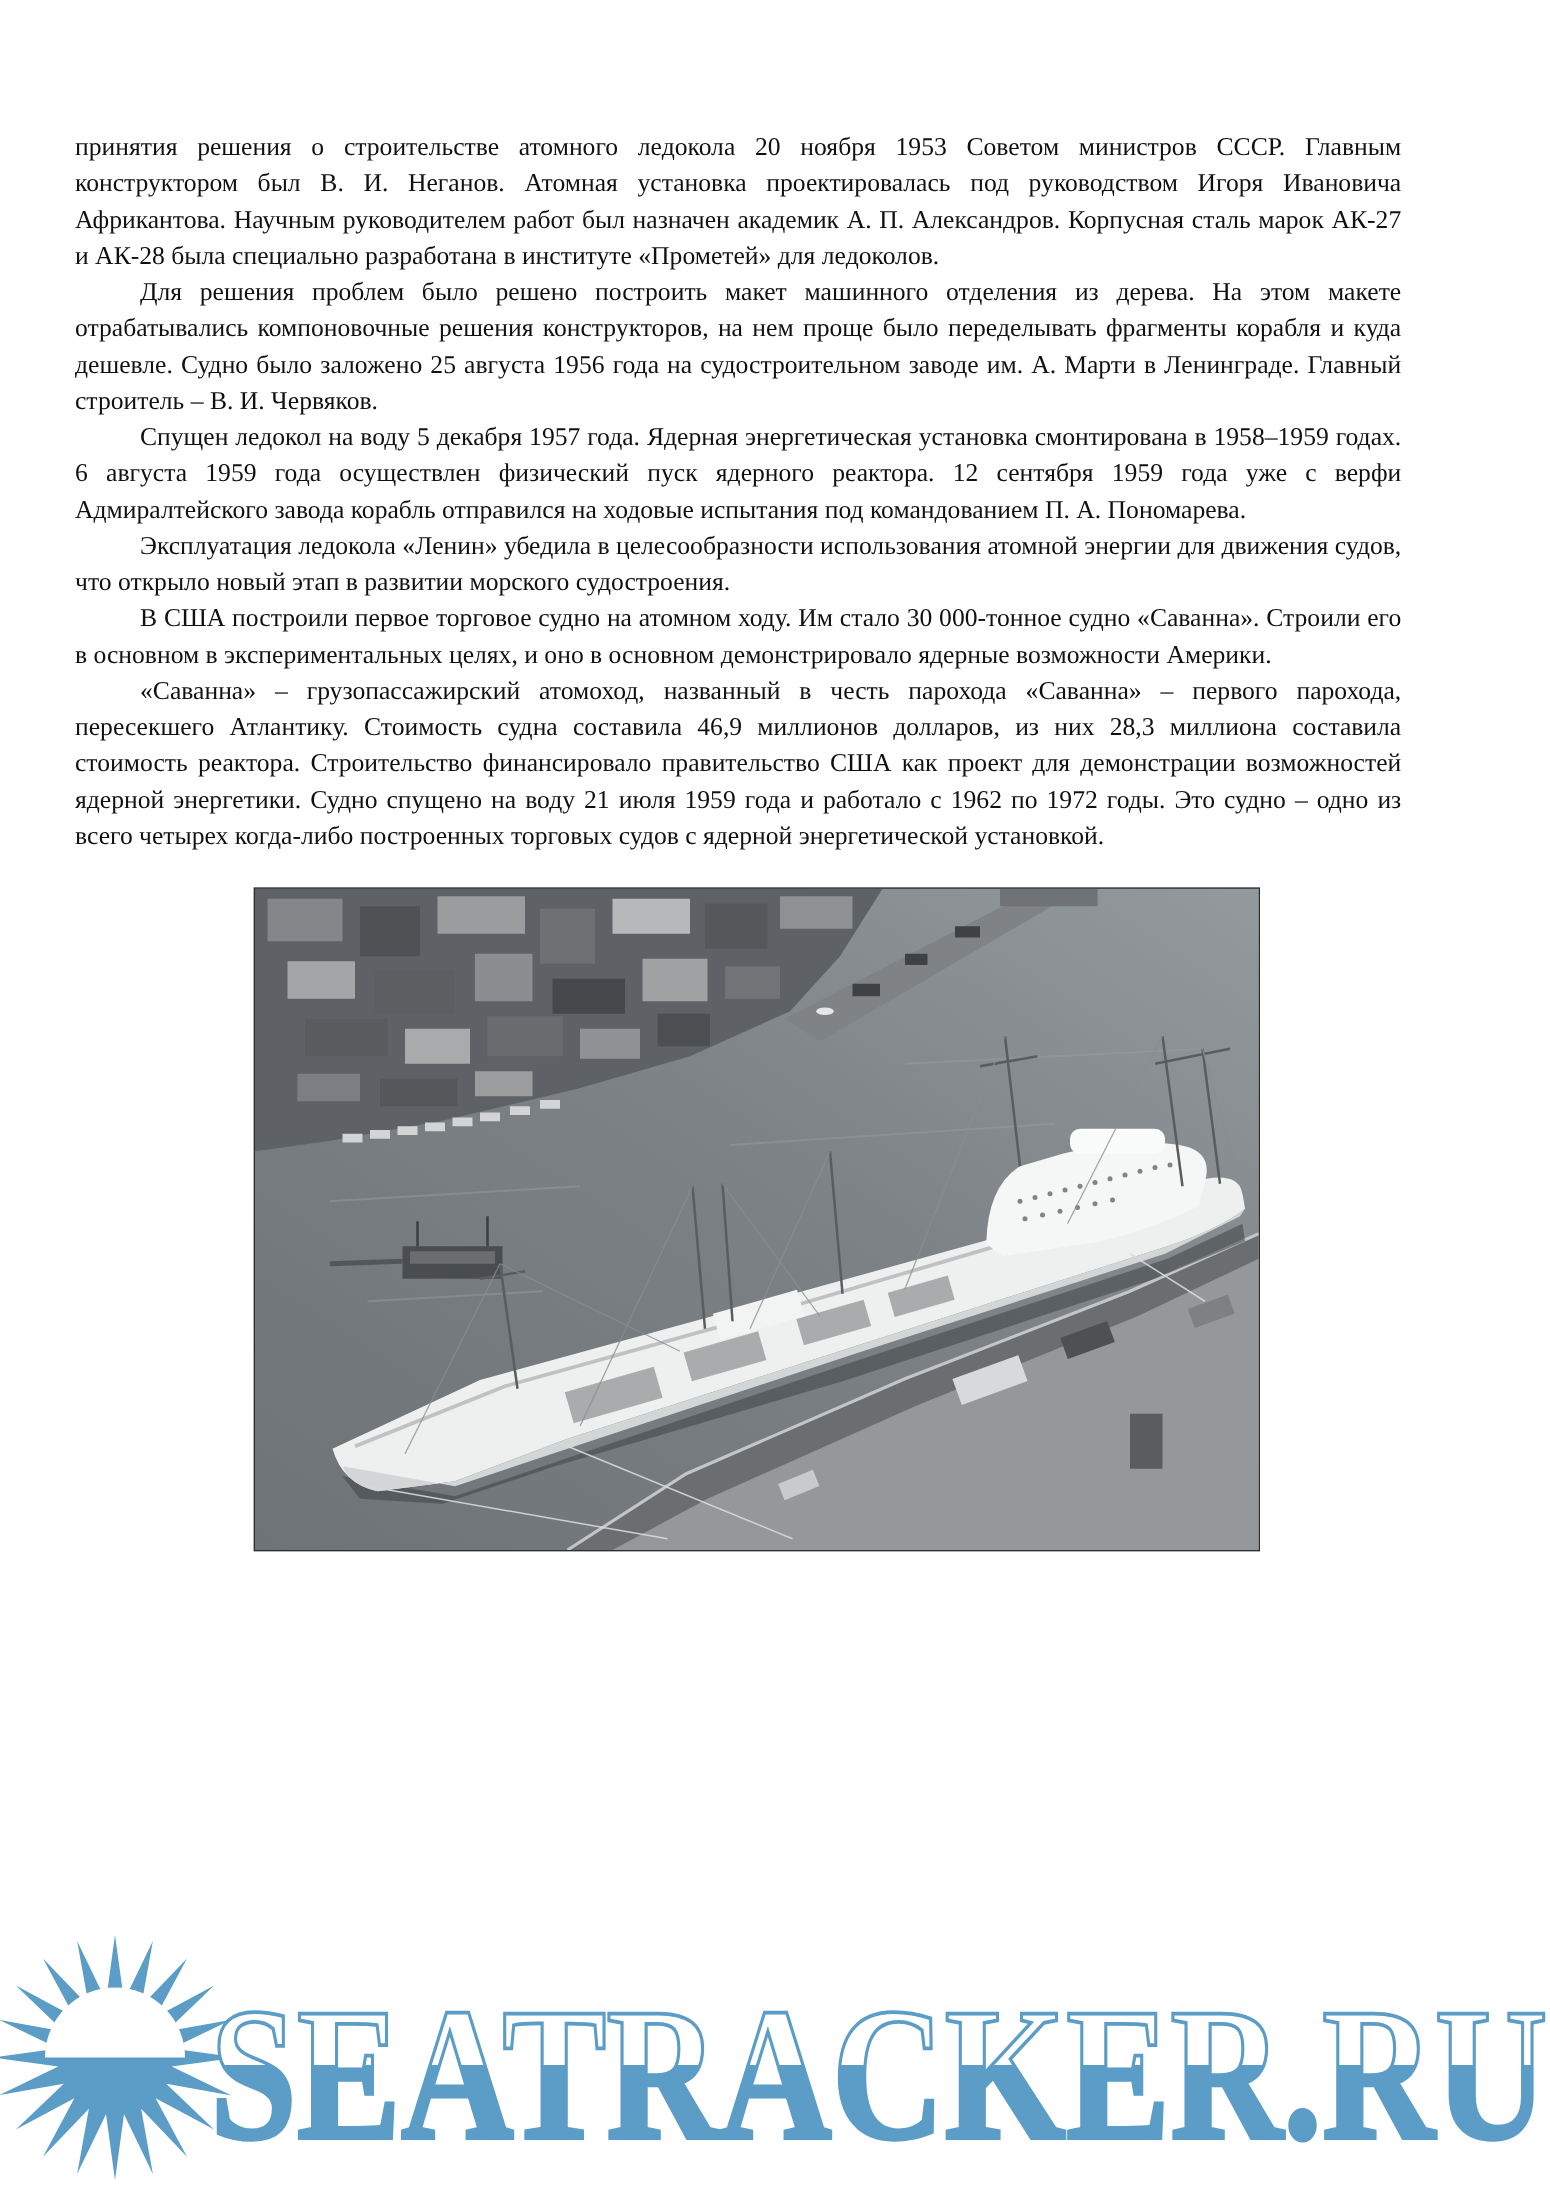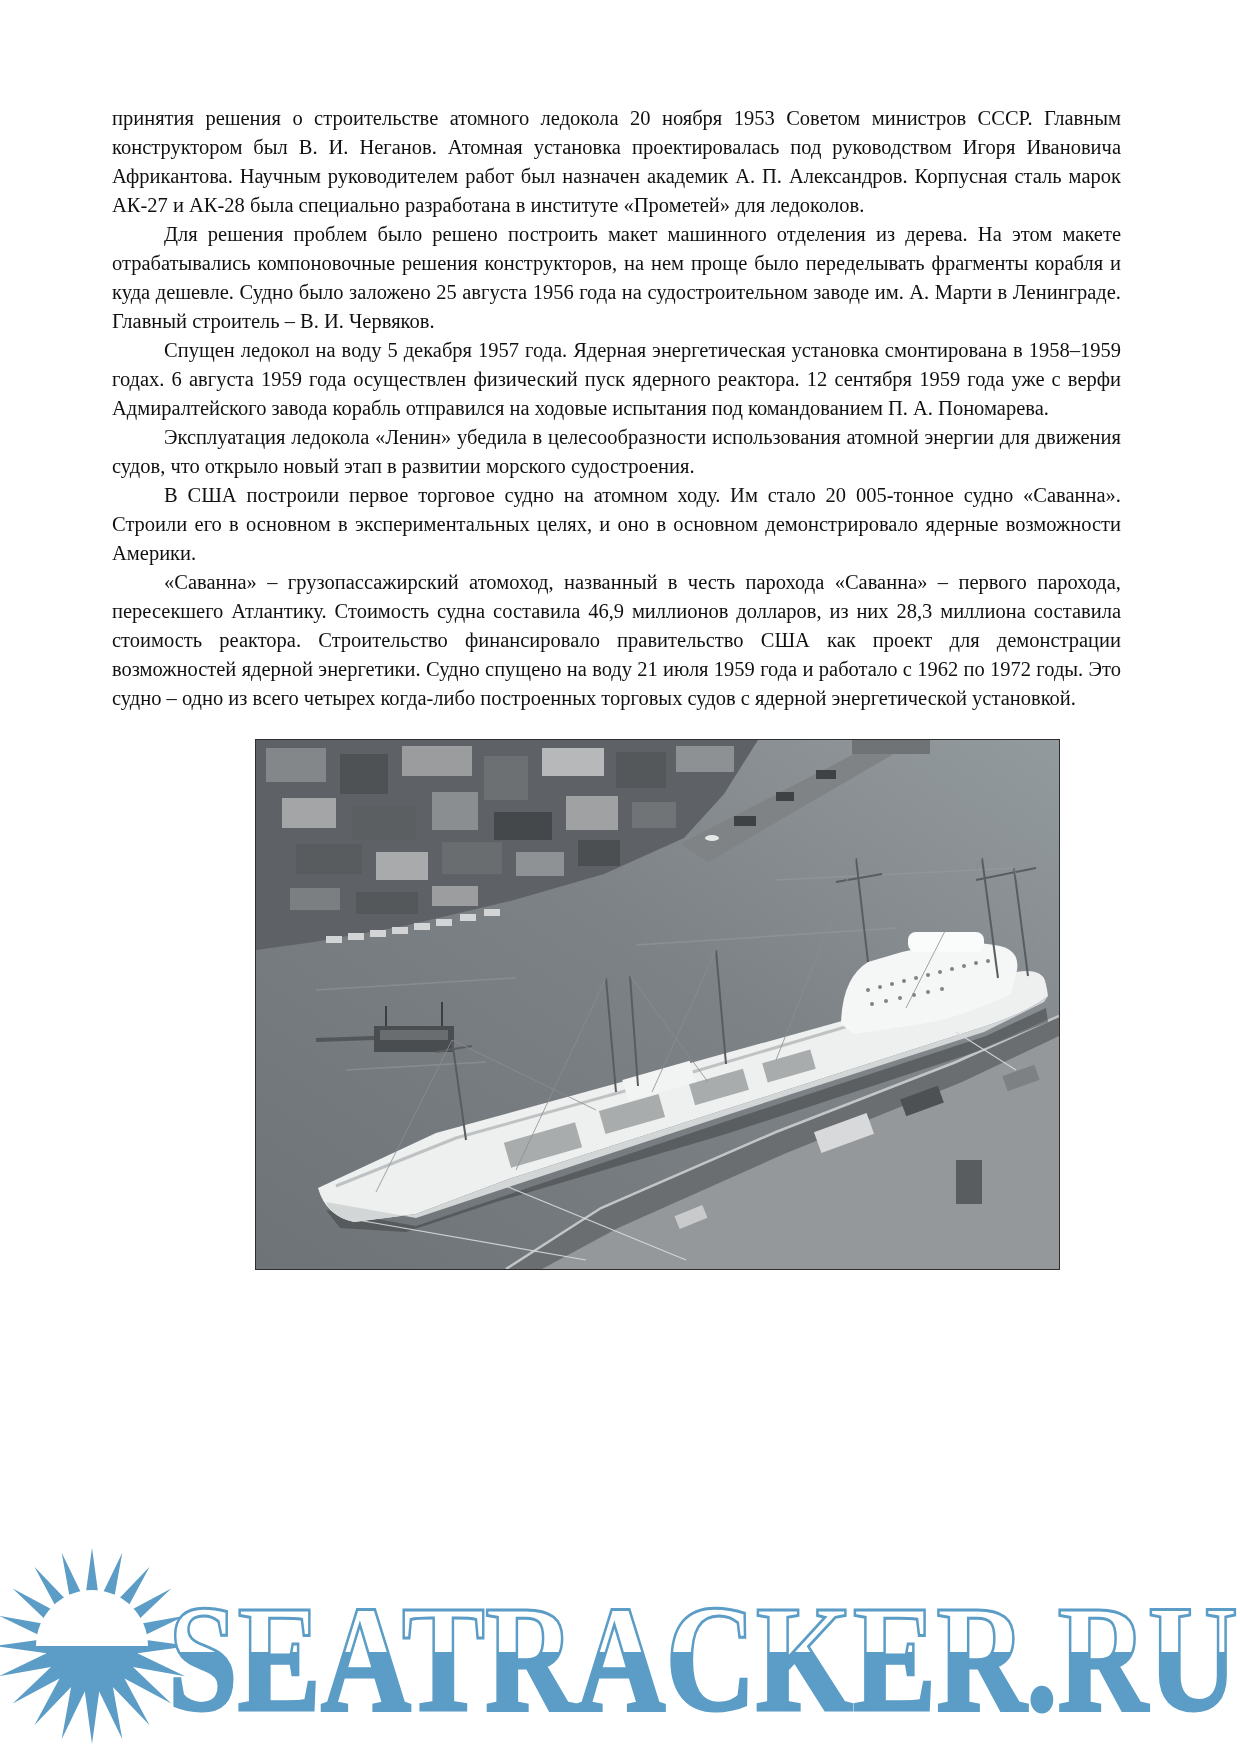--- a/index.html
+++ b/index.html
@@ -7,21 +7,21 @@
     position:relative;
     width:1240px;
     height:1754px;
     background:#ffffff;
     overflow:hidden;
     font-family:"Liberation Serif", serif;
     color:#111;
   }
   .content{
     position:relative;
-    padding:104px 119px 0 112px;
+    padding:104px 119px 0 60px;
     z-index:2;
   }
   .bodytext p{
     margin:0;
     font-size:20.5px;
     line-height:29px;
     text-align:justify;
     text-indent:52px;
     color:#101010;
   }
@@ -71,21 +71,21 @@
 <body>
 
 <div class="page">
 
   <div class="content">
     <div class="bodytext">
       <p class="no-indent">принятия решения о строительстве атомного ледокола 20 ноября 1953 Советом министров СССР. Главным конструктором был В. И. Неганов. Атомная установка проектировалась под руководством Игоря Ивановича Африкантова. Научным руководителем работ был назначен академик А. П. Александров. Корпусная сталь марок АК-27 и АК-28 была специально разработана в институте «Прометей» для ледоколов.</p>
       <p>Для решения проблем было решено построить макет машинного отделения из дерева. На этом макете отрабатывались компоновочные решения конструкторов, на нем проще было переделывать фрагменты корабля и куда дешевле. Судно было заложено 25 августа 1956 года на судостроительном заводе им. А. Марти в Ленинграде. Главный строитель – В. И. Червяков.</p>
       <p>Спущен ледокол на воду 5 декабря 1957 года. Ядерная энергетическая установка смонтирована в 1958–1959 годах. 6 августа 1959 года осуществлен физический пуск ядерного реактора. 12 сентября 1959 года уже с верфи Адмиралтейского завода корабль отправился на ходовые испытания под командованием П. А. Пономарева.</p>
       <p>Эксплуатация ледокола «Ленин» убедила в целесообразности использования атомной энергии для движения судов, что открыло новый этап в развитии морского судостроения.</p>
-      <p>В США построили первое торговое судно на атомном ходу. Им стало 20 005-тонное судно «Саванна». Строили его в основном в экспериментальных целях, и оно в основном демонстрировало ядерные возможности Америки.</p>
+      <p>В США построили первое торговое судно на атомном ходу. Им стало 30 000-тонное судно «Саванна». Строили его в основном в экспериментальных целях, и оно в основном демонстрировало ядерные возможности Америки.</p>
       <p>«Саванна» – грузопассажирский атомоход, названный в честь парохода «Саванна» – первого парохода, пересекшего Атлантику. Стоимость судна составила 46,9 миллионов долларов, из них 28,3 миллиона составила стоимость реактора. Строительство финансировало правительство США как проект для демонстрации возможностей ядерной энергетики. Судно спущено на воду 21 июля 1959 года и работало с 1962 по 1972 годы. Это судно – одно из всего четырех когда-либо построенных торговых судов с ядерной энергетической установкой.</p>
     </div>
 
     <div class="figure">
 
       <svg class="photo-frame" viewBox="0 0 803 529" preserveAspectRatio="none" aria-hidden="true">
         <defs>
           <linearGradient id="water" x1="0" y1="1" x2="1" y2="0">
             <stop offset="0" stop-color="#6e7377"></stop>
             <stop offset="0.55" stop-color="#7d8286"></stop>

